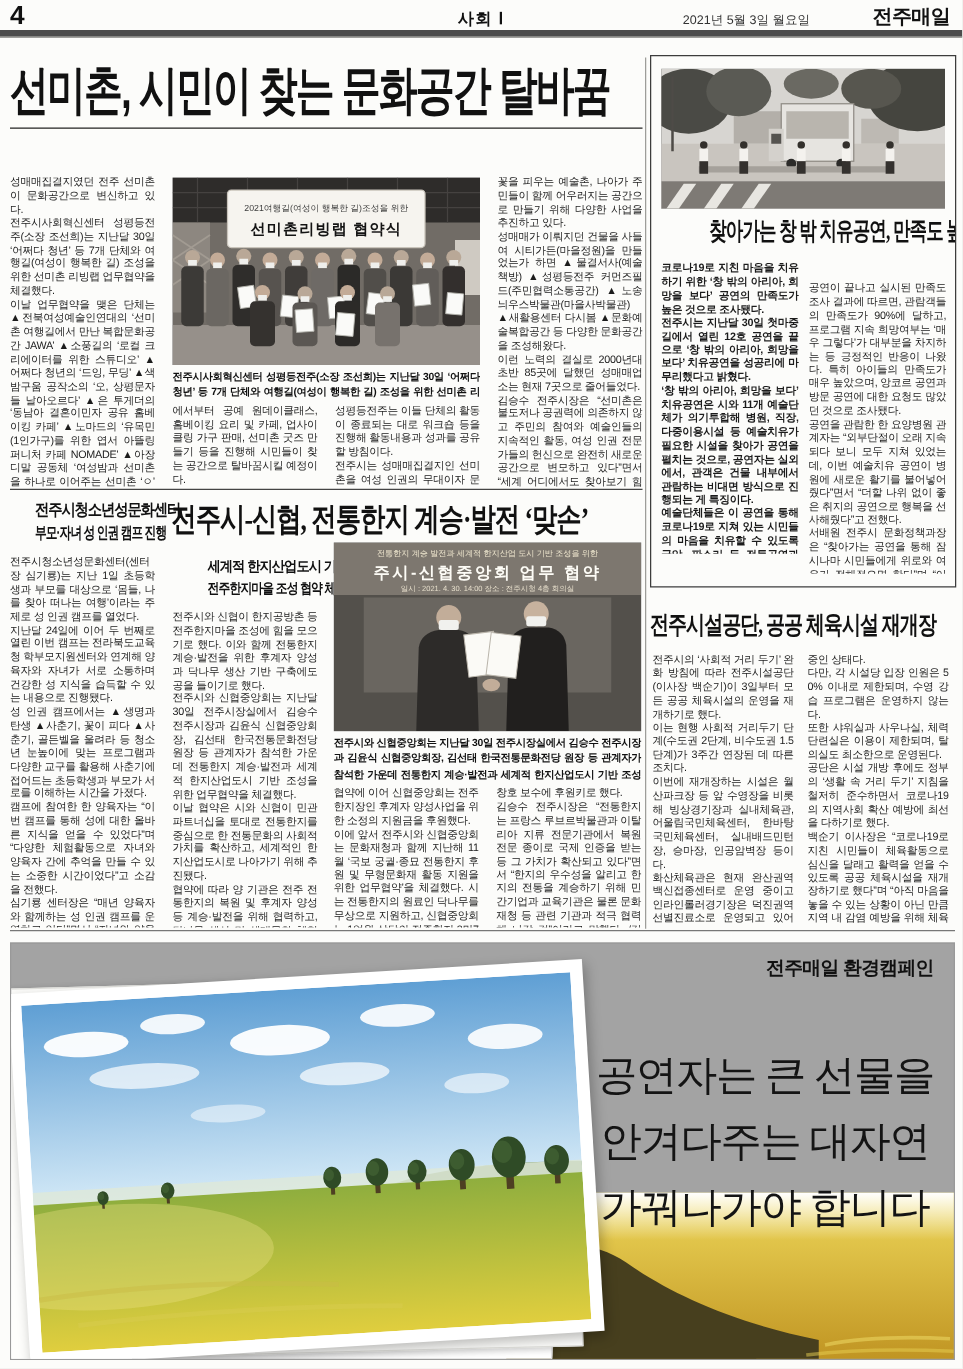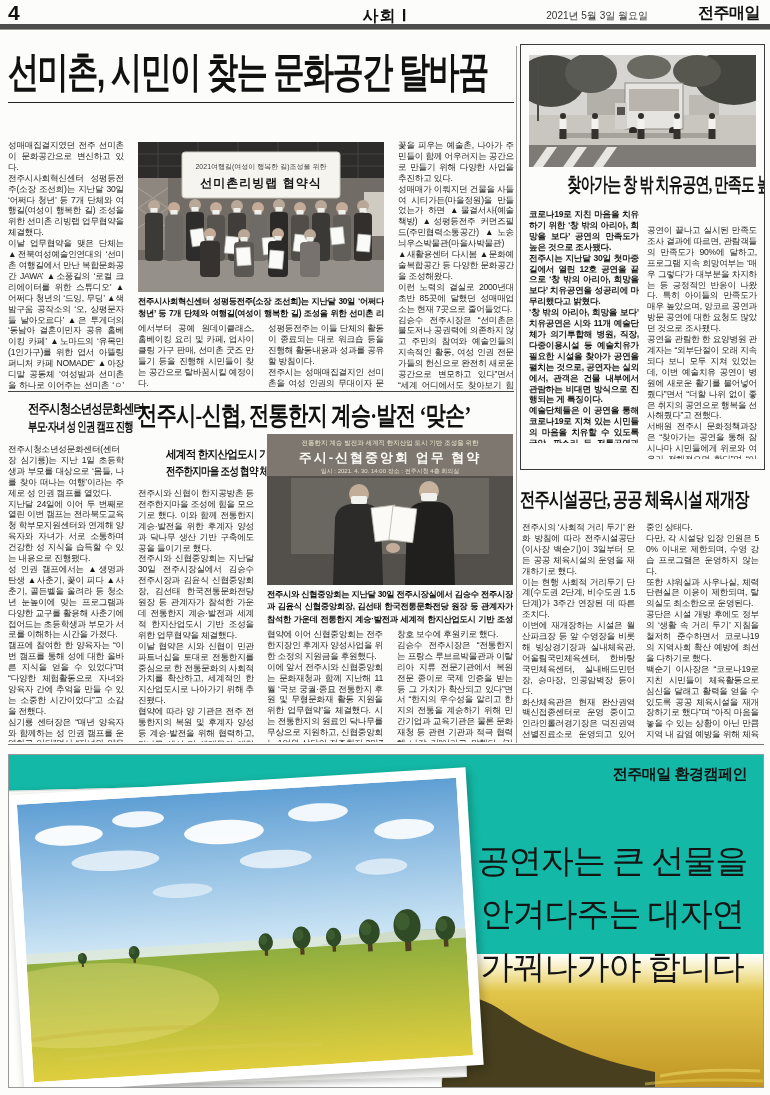--- a/index.html
+++ b/index.html
@@ -17,21 +17,21 @@
   .photo-frame{overflow:hidden;background:#888;}
   svg{display:block;}
   .box{border:1px solid #3c3c3c;}
 </style>
 </head>
 <body>
 
 <div id="page">
 
   <div class="abs" style="left:8px;top:1px;font-size:21px;font-weight:800;">4</div>
-  <div class="abs" style="left:0;right:0;top:6px;text-align:center;font-size:16px;font-weight:800;letter-spacing:1px;">사회 Ⅰ</div>
+  <div class="abs" style="left:0;right:0;top:6px;text-align:center;font-size:13px;font-weight:800;letter-spacing:1px;">사회 Ⅰ</div>
   <div class="abs" style="right:122px;top:9px;font-size:10px;color:#333;">2021년 5월 3일 월요일</div>
   <div class="abs" style="right:10px;top:3px;font-size:16px;font-weight:800;letter-spacing:-0.5px;">전주매일</div>
   <div class="abs" style="left:0;right:0;top:24px;height:5px;background:#4c4c4c;border-bottom:1px solid #9a9a96;"></div>
 
   <div class="abs" style="left:8px;top:44px;width:508px;height:54px;overflow:hidden;">
     <span class="squeeze" style="font-size:42px;font-weight:800;letter-spacing:-2px;transform:scaleX(0.74);">선미촌, 시민이 찾는 문화공간 탈바꿈</span>
   </div>
   <div class="abs rule" style="left:8px;top:102px;width:506px;"></div>
 
   <div class="abs body-text" style="left:8px;top:140px;width:116px;height:250px;">성매매집결지였던 전주 선미촌이 문화공간으로 변신하고 있다.
@@ -291,21 +291,21 @@
 화산체육관은 현재 완산권역 백신접종센터로 운영 중이고 인라인롤러경기장은 덕진권역 선별진료소로 운영되고 있어 이번 개장 대상에서 제외됐다.
 월드컵골프장을 비롯해 완산생활체육공원, 덕진생활체육공원 등 실외 체육시설들은 지난달 26일 개장해 운영</div>
   <div class="abs body-text" style="left:646px;top:522px;width:113px;height:218px;">중인 상태다.
 다만, 각 시설당 입장 인원은 50% 이내로 제한되며, 수영 강습 프로그램은 운영하지 않는다.
 또한 샤워실과 사우나실, 체력단련실은 이용이 제한되며, 탈의실도 최소한으로 운영된다.
 공단은 시설 개방 후에도 정부의 ‘생활 속 거리 두기’ 지침을 철저히 준수하면서 코로나19의 지역사회 확산 예방에 최선을 다하기로 했다.
 백순기 이사장은 “코로나19로 지친 시민들이 체육활동으로 심신을 달래고 활력을 얻을 수 있도록 공공 체육시설을 재개장하기로 했다”며 “아직 마음을 놓을 수 있는 상황이 아닌 만큼 지역 내 감염 예방을 위해 체육시설을 이용할 때 안전 수칙을 철저히 지켜주실 것을 당부드린다”고 말했다.  /김윤상기자</div>
 
   <div class="abs rule" style="left:8px;top:744px;width:756px;background:#777;"></div>
 
-  <div class="abs" style="left:8px;top:754px;width:754px;height:332px;border:1px solid #999;background:#14b8a6;overflow:hidden;">
+  <div class="abs" style="left:8px;top:754px;width:754px;height:332px;border:1px solid #999;background:#a3a3a3;overflow:hidden;">
 
     <div class="abs" style="right:-2px;bottom:-2px;width:360px;height:135px;">
       <svg viewBox="0 0 360 135" width="360" height="135">
         <defs>
           <linearGradient id="fld" x1="0" y1="0" x2="0" y2="1">
             <stop offset="0" stop-color="#eed85a"></stop>
               <stop offset="1" stop-color="#c09422"></stop>
           </linearGradient>
           <linearGradient id="fadeW" x1="0" y1="0" x2="0" y2="1">
             <stop offset="0" stop-color="#ffffff" stop-opacity="1"></stop>

